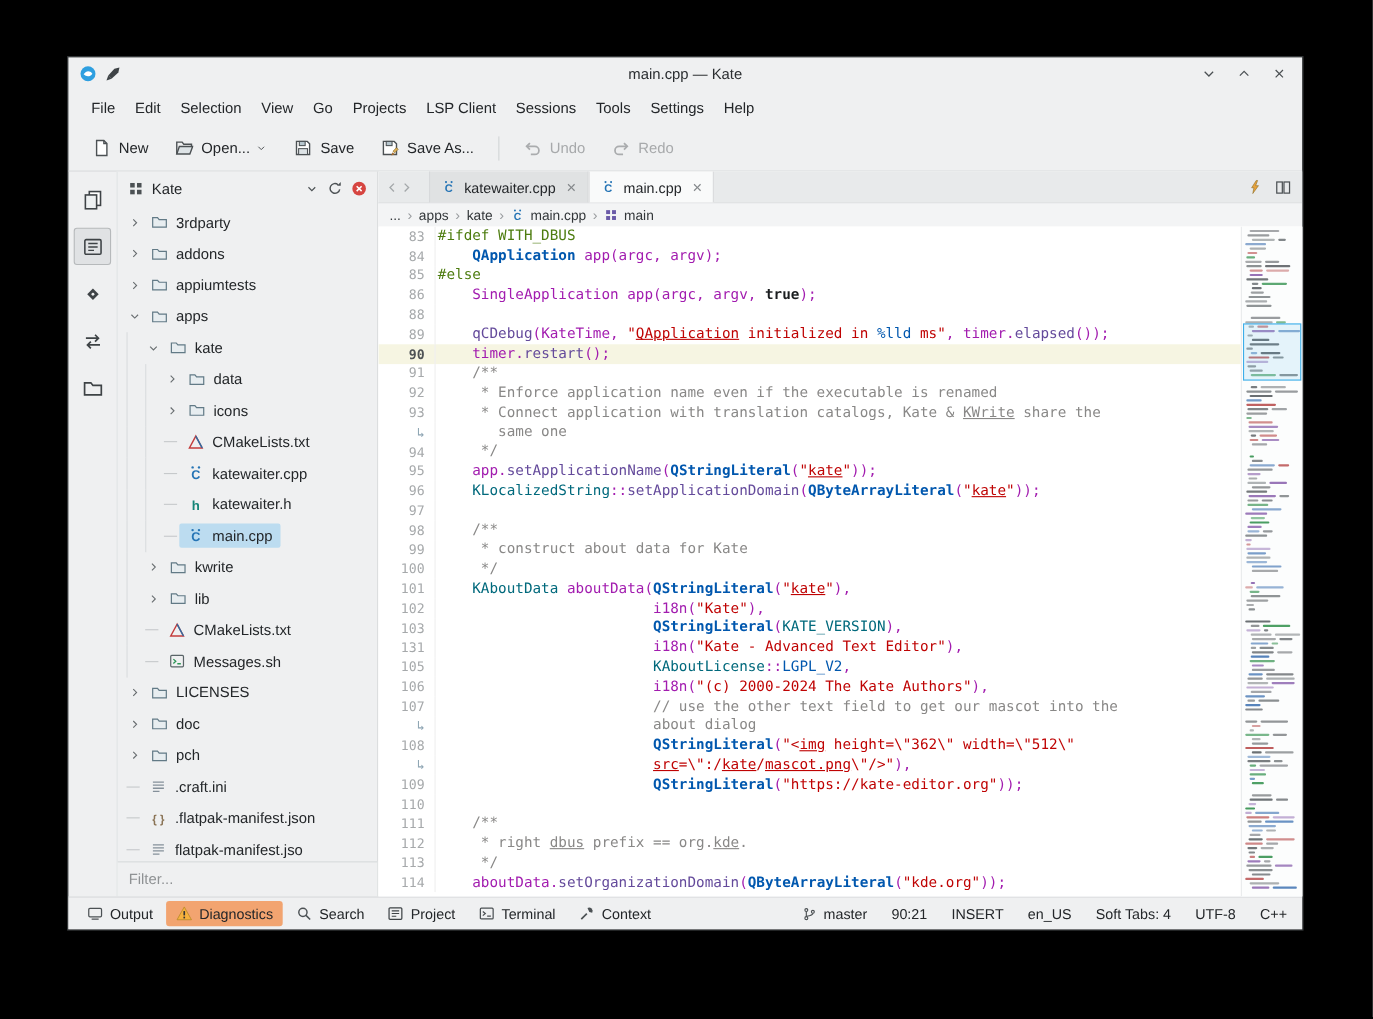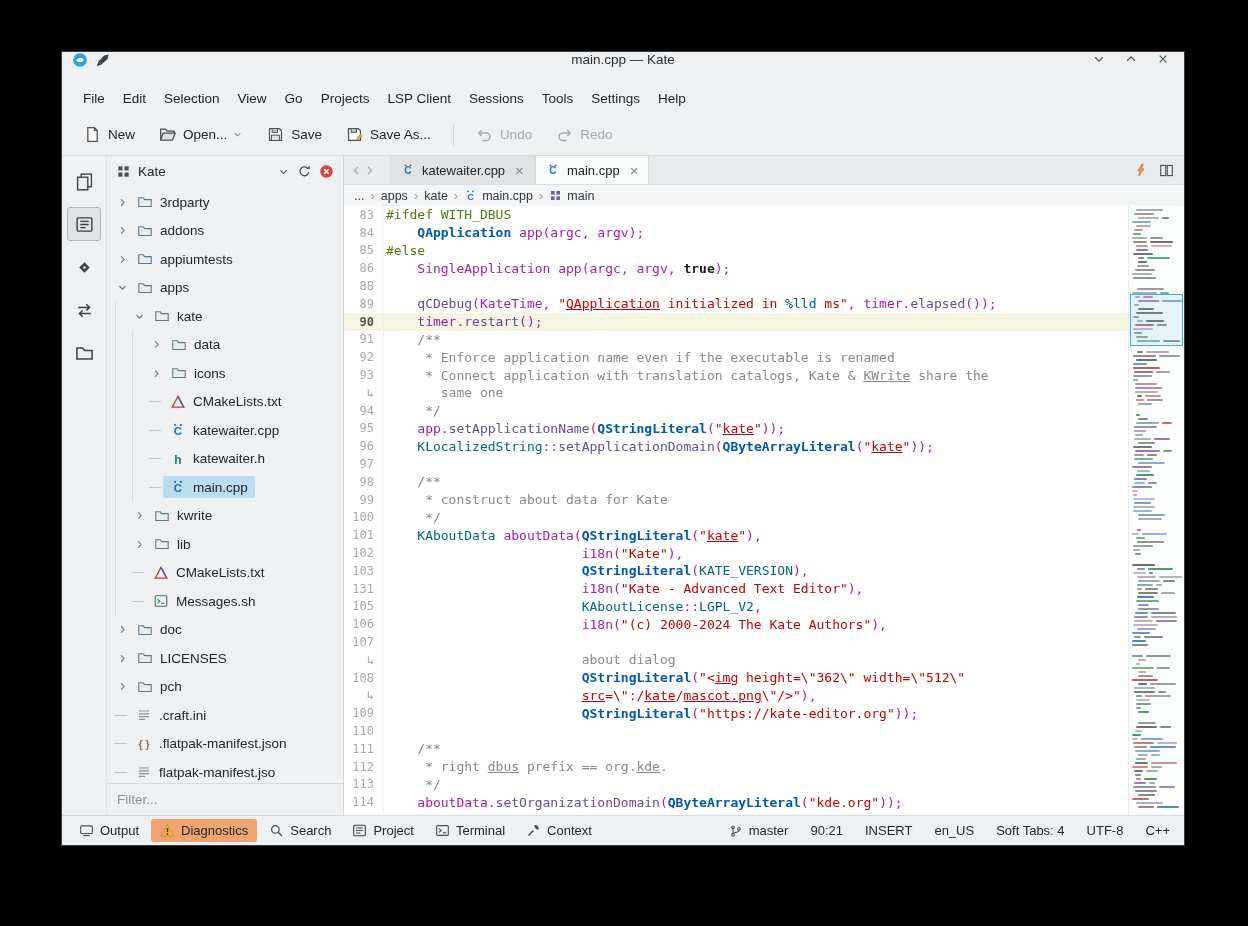--- a/index.html
+++ b/index.html
@@ -1,20 +1,20 @@
 <!DOCTYPE html>
 <html><head>
 <meta charset="utf-8">
 <style>
   *{box-sizing:border-box;margin:0;padding:0;}
   html,body{width:1248px;height:926px;}
   body{background:#000;font-family:"Liberation Sans",sans-serif;position:relative;overflow:hidden;}
   .window{position:absolute;left:62px;top:52px;width:1122px;height:793px;background:#eff0f1;display:flex;flex-direction:column;color:#232629;font-size:14px;outline:1px solid #3a3d3f;}
   
-  .titlebar{height:30px;display:flex;align-items:flex-start;position:relative;flex:none;}
+  .titlebar{height:30px;display:flex;align-items:center;position:relative;flex:none;}
   .tb-left{display:flex;gap:7px;padding-left:10px;align-items:center;z-index:1;}
   .tb-title{position:absolute;left:0;right:0;text-align:center;font-size:13.5px;color:#2b2e31;}
   .tb-controls{margin-left:auto;display:flex;gap:18px;padding-right:14px;z-index:1;align-items:center;}
   
   .menubar{height:32px;display:flex;align-items:center;padding-left:12px;flex:none;}
   .mi{padding:5px 9px;font-size:13.5px;border-radius:3px;}
   
   .toolbar{height:42px;display:flex;align-items:center;padding-left:12px;gap:4px;border-bottom:1px solid #d9dbdd;flex:none;}
   .tbtn{display:flex;align-items:center;gap:7px;padding:6px 10px;font-size:13.5px;border-radius:3px;}
   .tbtn.disabled{color:#a7a9ab;}
@@ -50,21 +50,21 @@
   .tab .close{color:#83878a;font-size:15px;margin-left:3px;line-height:1;}
   .tab-actions{margin-left:auto;display:flex;align-items:center;gap:11px;padding-right:10px;}
   .breadcrumb{height:21px;display:flex;align-items:center;gap:3px;padding-left:10px;font-size:12.5px;background:#f3f4f5;flex:none;color:#33373a;}
   .bc-sep{color:#9a9da0;padding:0 3px;font-size:13px;}
   .bc-item{display:flex;align-items:center;gap:5px;}
   
   .codewrap{flex:1;position:relative;min-height:0;background:#fff;overflow:hidden;}
   #code{position:absolute;top:0;left:0;bottom:0;right:56px;overflow:hidden;}
   .code-row{display:flex;height:17.8px;align-items:center;}
   .code-row.current{background:#f6f5e2;}
-  .gut{width:40px;flex:none;text-align:right;padding-right:9px;color:#a6a9ab;font:12px "DejaVu Sans Mono",monospace;border-right:1px solid #efefef;align-self:stretch;display:flex;align-items:center;justify-content:flex-end;}
+  .gut{width:52px;flex:none;text-align:right;padding-right:9px;color:#a6a9ab;font:12px "DejaVu Sans Mono",monospace;border-right:1px solid #efefef;align-self:stretch;display:flex;align-items:center;justify-content:flex-end;}
   .gut.wrapg{color:#8fa6b4;}
   .code-row.current .gut{color:#4f5356;font-weight:bold;}
   .code-text{white-space:pre;font:13px "DejaVu Sans Mono",monospace;color:#1b1e20;padding-left:2px;}
   .sg-n{color:#a21caf;}
   .sg-p{color:#4d7c0f;}
   .sg-t{color:#0057ae;font-weight:bold;}
   .sg-cl{color:#00697c;}
   .sg-k{color:#1b1e20;font-weight:bold;}
   .sg-s{color:#bf0303;}
   .sg-su{color:#bf0303;text-decoration:underline;}
@@ -523,36 +523,36 @@
               <svg viewBox="0 0 16 16" xmlns="http://www.w3.org/2000/svg">
                 <path d="M6 3.6 10.4 8 6 12.4" fill="none" stroke="#686d70" stroke-width="1.5"></path>
               </svg>
             </span>
             <span class="trow-inner">
               <span class="ic">
                 <svg viewBox="0 0 16 16" xmlns="http://www.w3.org/2000/svg">
                   <path d="M1.8 3.8h4.4l1.5 1.8h6.5v6.9H1.8z" fill="#e7edf0" stroke="#627a86" stroke-width="1.1"></path>
                 </svg>
               </span>
+              <span class="tlabel">LICENSES</span>
+            </span>
+          </div>
+          <div class="trow">
+            <span class="chev">
+              <svg viewBox="0 0 16 16" xmlns="http://www.w3.org/2000/svg">
+                <path d="M6 3.6 10.4 8 6 12.4" fill="none" stroke="#686d70" stroke-width="1.5"></path>
+              </svg>
+            </span>
+            <span class="trow-inner">
+              <span class="ic">
+                <svg viewBox="0 0 16 16" xmlns="http://www.w3.org/2000/svg">
+                  <path d="M1.8 3.8h4.4l1.5 1.8h6.5v6.9H1.8z" fill="#e7edf0" stroke="#627a86" stroke-width="1.1"></path>
+                </svg>
+              </span>
               <span class="tlabel">doc</span>
-            </span>
-          </div>
-          <div class="trow">
-            <span class="chev">
-              <svg viewBox="0 0 16 16" xmlns="http://www.w3.org/2000/svg">
-                <path d="M6 3.6 10.4 8 6 12.4" fill="none" stroke="#686d70" stroke-width="1.5"></path>
-              </svg>
-            </span>
-            <span class="trow-inner">
-              <span class="ic">
-                <svg viewBox="0 0 16 16" xmlns="http://www.w3.org/2000/svg">
-                  <path d="M1.8 3.8h4.4l1.5 1.8h6.5v6.9H1.8z" fill="#e7edf0" stroke="#627a86" stroke-width="1.1"></path>
-                </svg>
-              </span>
-              <span class="tlabel">LICENSES</span>
             </span>
           </div>
           <div class="trow">
             <span class="chev">
               <svg viewBox="0 0 16 16" xmlns="http://www.w3.org/2000/svg">
                 <path d="M6 3.6 10.4 8 6 12.4" fill="none" stroke="#686d70" stroke-width="1.5"></path>
               </svg>
             </span>
             <span class="trow-inner">
               <span class="ic">
@@ -781,21 +781,21 @@
             <div class="code-row">
               <span class="gut">105</span>
               <span class="code-text"><span class="sg-n">                         </span><span class="sg-cl">KAboutLicense</span><span class="sg-n">::</span><span class="sg-b">LGPL_V2</span><span class="sg-n">,</span></span>
             </div>
             <div class="code-row">
               <span class="gut">106</span>
               <span class="code-text"><span class="sg-n">                         i18n(</span><span class="sg-s">"(c) 2000-2024 The Kate Authors"</span><span class="sg-n">),</span></span>
             </div>
             <div class="code-row">
               <span class="gut">107</span>
-              <span class="code-text"><span class="sg-n">                         </span></span>
+              <span class="code-text"><span class="sg-n">                         </span><span class="sg-c">// use the other text field to get our mascot into the</span></span>
             </div>
             <div class="code-row">
               <span class="gut wrapg">↳</span>
               <span class="code-text"><span class="sg-c">                         about dialog</span></span>
             </div>
             <div class="code-row">
               <span class="gut">108</span>
               <span class="code-text"><span class="sg-n">                         </span><span class="sg-t">QStringLiteral</span><span class="sg-n">(</span><span class="sg-s">"&lt;</span><span class="sg-su">img</span><span class="sg-s"> height=\"362\" width=\"512\"</span></span>
             </div>
             <div class="code-row">

